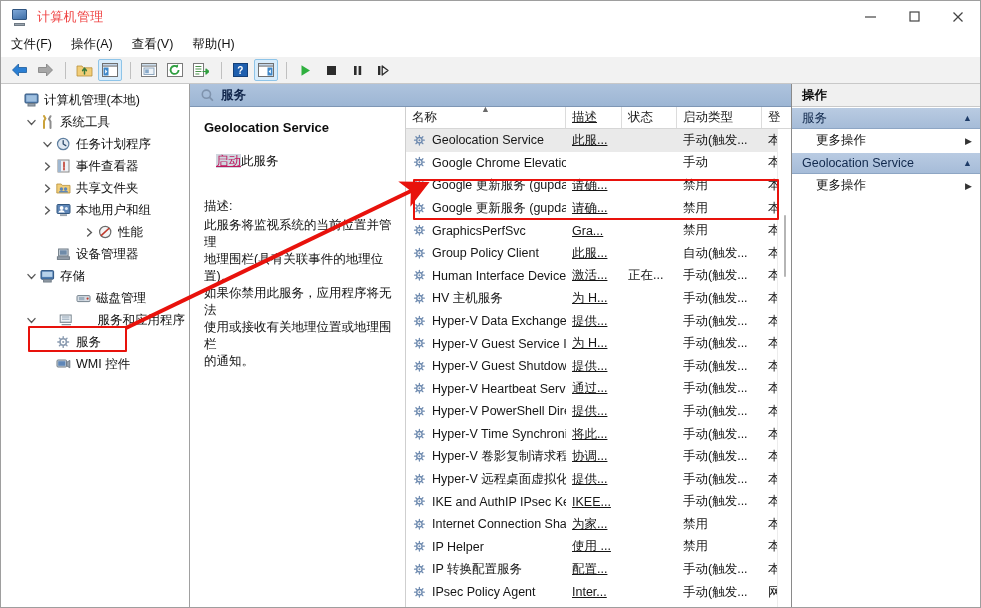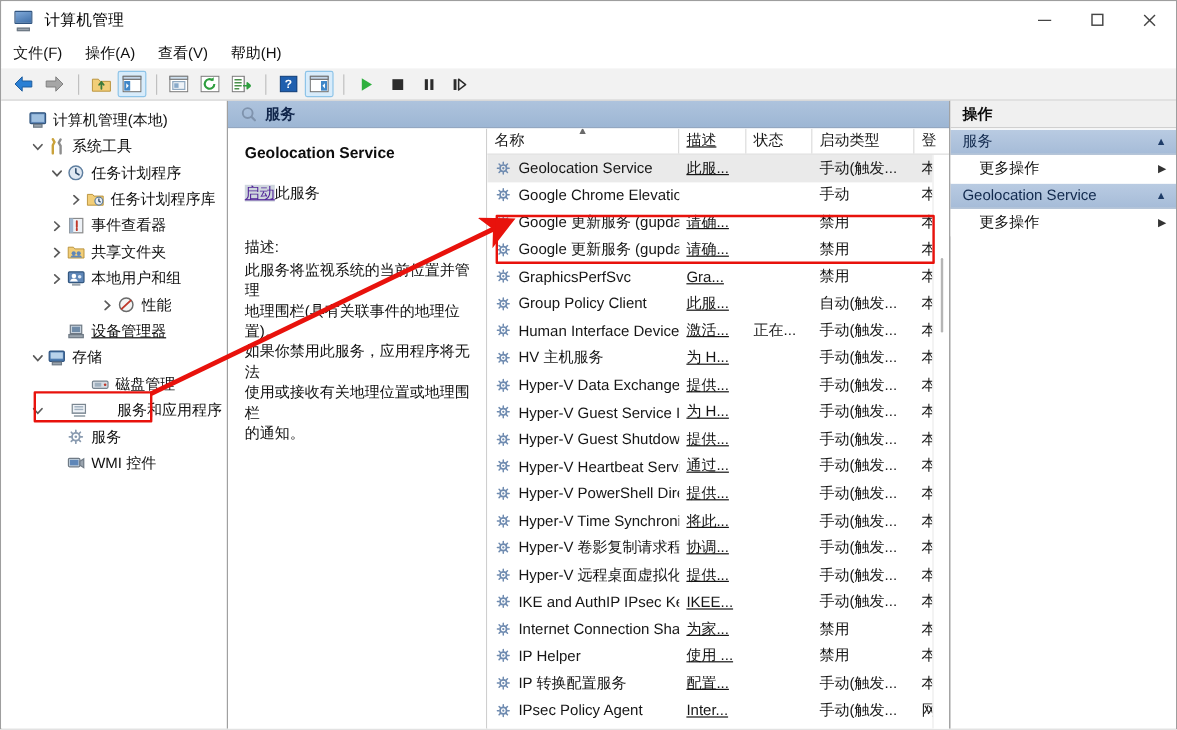--- a/index.html
+++ b/index.html
@@ -25,21 +25,21 @@
   }
   .title-icon .scr {
     position: absolute; left: 1px; top: 1px; width: 15px; height: 11px;
     background: linear-gradient(160deg,#7fa8d8 0%, #3f6fa8 100%);
     border: 1px solid #2f5480; border-radius: 1px;
   }
   .title-icon .base {
     position: absolute; left: 3px; bottom: 0px; width: 11px; height: 3px;
     background: #9aa4ae; border: 1px solid #6f7a85;
   }
-  .title-text { font-size: 13px; color: #000000; letter-spacing: .3px; }
+  .title-text { font-size: 13px; color: #ef4444; letter-spacing: .3px; }
   .winbtns { margin-left: auto; display: flex; height: 32px; }
   .winbtn {
     width: 44px; height: 32px; display: flex; align-items: center; justify-content: center;
     color: #333; font-size: 13px; line-height: 1;
   }
   .winbtn svg { display: block; }
 
   
   .menubar {
     height: 24px; display: flex; align-items: center;
@@ -87,21 +87,21 @@
   }
   .mid-head .mh-ico { margin-right: 7px; display: flex; }
   .mid-content { flex: 1 1 auto; display: flex; overflow: hidden; background:#ffffff; }
 
   .detail {
     width: 216px; flex: 0 0 216px; padding: 13px 12px 0 14px;
     border-right: 1px solid #cfcfcf; overflow: hidden; position: relative; background:#fff;
   }
   .detail-title { font-size: 13px; font-weight: bold; color: #0d0d0d; margin-bottom: 18px; }
   .detail-action { font-size: 12.5px; color: #111; margin-bottom: 28px; }
-  .detail-action .lnk { color: #4c1d95; background: #cfd6de; text-decoration: underline; }
+  .detail-action .lnk { color: #be185d; background: #cfd6de; text-decoration: underline; margin-left: 12px; }
   .detail-desc-label { font-size: 12.5px; color: #111; margin-bottom: 2px; }
   .detail-desc { font-size: 12.5px; color: #111; line-height: 17px; }
 
   
   .list { flex: 1 1 auto; display: flex; flex-direction: column; overflow: hidden; min-width: 0; position: relative; }
   .lhead { display: flex; height: 22px; background: #ffffff; border-bottom: 1px solid #d6d6d6; }
   .lhcell {
     font-size: 12.5px; color: #1a1a1a; display: flex; align-items: center;
     padding: 0 6px; border-right: 1px solid #dcdcdc; position: relative; overflow: hidden; white-space: nowrap;
   }
@@ -316,35 +316,20 @@
               </svg>
             </span>
             <span class="tico">
               <svg width="15" height="14" viewBox="0 0 15 14">
                 <circle cx="7.2" cy="7" r="5.7" fill="#dfe8f2" stroke="#5e7e9f" stroke-width="1.2"></circle>
                 <path d="M7.2 3.6V7l2.6 1.6" stroke="#2e4c6c" stroke-width="1.3" fill="none" stroke-linecap="round"></path>
               </svg>
             </span>
             <span class="tlabel">任务计划程序</span>
           </div>
-          <div class="tnode" style="padding-left: 54px;">
-            <span class="twist">
-              <svg width="9" height="9" viewBox="0 0 9 9">
-                <path d="M2.6 1 6.4 4.5 2.6 8" fill="none" stroke="#5a5a5a" stroke-width="1.4" stroke-linecap="round"></path>
-              </svg>
-            </span>
-            <span class="tico">
-              <svg width="15" height="14" viewBox="0 0 15 14">
-                <path d="M.8 3h4.4l1.1 1.4H14V12H.8Z" fill="#f2ce78" stroke="#b8913a" stroke-width=".8"></path>
-                <circle cx="10.4" cy="8.6" r="3.3" fill="#e8eef5" stroke="#5e7e9f"></circle>
-                <path d="M10.4 6.4v2.2l1.5 1" stroke="#2e4c6c" stroke-width="1.1" fill="none"></path>
-              </svg>
-            </span>
-            <span class="tlabel">任务计划程序库</span>
-          </div>
           <div class="tnode" style="padding-left: 38px;">
             <span class="twist">
               <svg width="9" height="9" viewBox="0 0 9 9">
                 <path d="M2.6 1 6.4 4.5 2.6 8" fill="none" stroke="#5a5a5a" stroke-width="1.4" stroke-linecap="round"></path>
               </svg>
             </span>
             <span class="tico">
               <svg width="15" height="14" viewBox="0 0 15 14">
                 <rect x="2" y="1" width="11" height="12" fill="#eef2f7" stroke="#8a8a8a"></rect>
                 <rect x="2" y="1" width="3" height="12" fill="#9fb7d0"></rect>
@@ -393,21 +378,21 @@
               </svg>
             </span>
             <span class="tico">
               <svg width="15" height="14" viewBox="0 0 15 14">
                 <circle cx="7.2" cy="7" r="5.6" fill="#f4f4f4" stroke="#6a6a6a" stroke-width="1.2"></circle>
                 <path d="M3.4 10.4 10.8 3.5" stroke="#c0392b" stroke-width="1.6" stroke-linecap="round"></path>
               </svg>
             </span>
             <span class="tlabel">性能</span>
           </div>
-          <div class="tnode" style="padding-left: 38px; text-decoration: underline;">
+          <div class="tnode" style="padding-left: 38px;">
             <span class="twist"></span>
             <span class="tico">
               <svg width="15" height="14" viewBox="0 0 15 14">
                 <rect x="2.6" y="2" width="9.5" height="7" fill="#c9d4de" stroke="#6f7a85"></rect>
                 <rect x="4" y="3.3" width="6.7" height="4.4" fill="#6f8ba8"></rect>
                 <rect x="1.4" y="9.8" width="12" height="2.6" fill="#9aa4ae" stroke="#6f7a85"></rect>
               </svg>
             </span>
             <span class="tlabel">设备管理器</span>
           </div>

